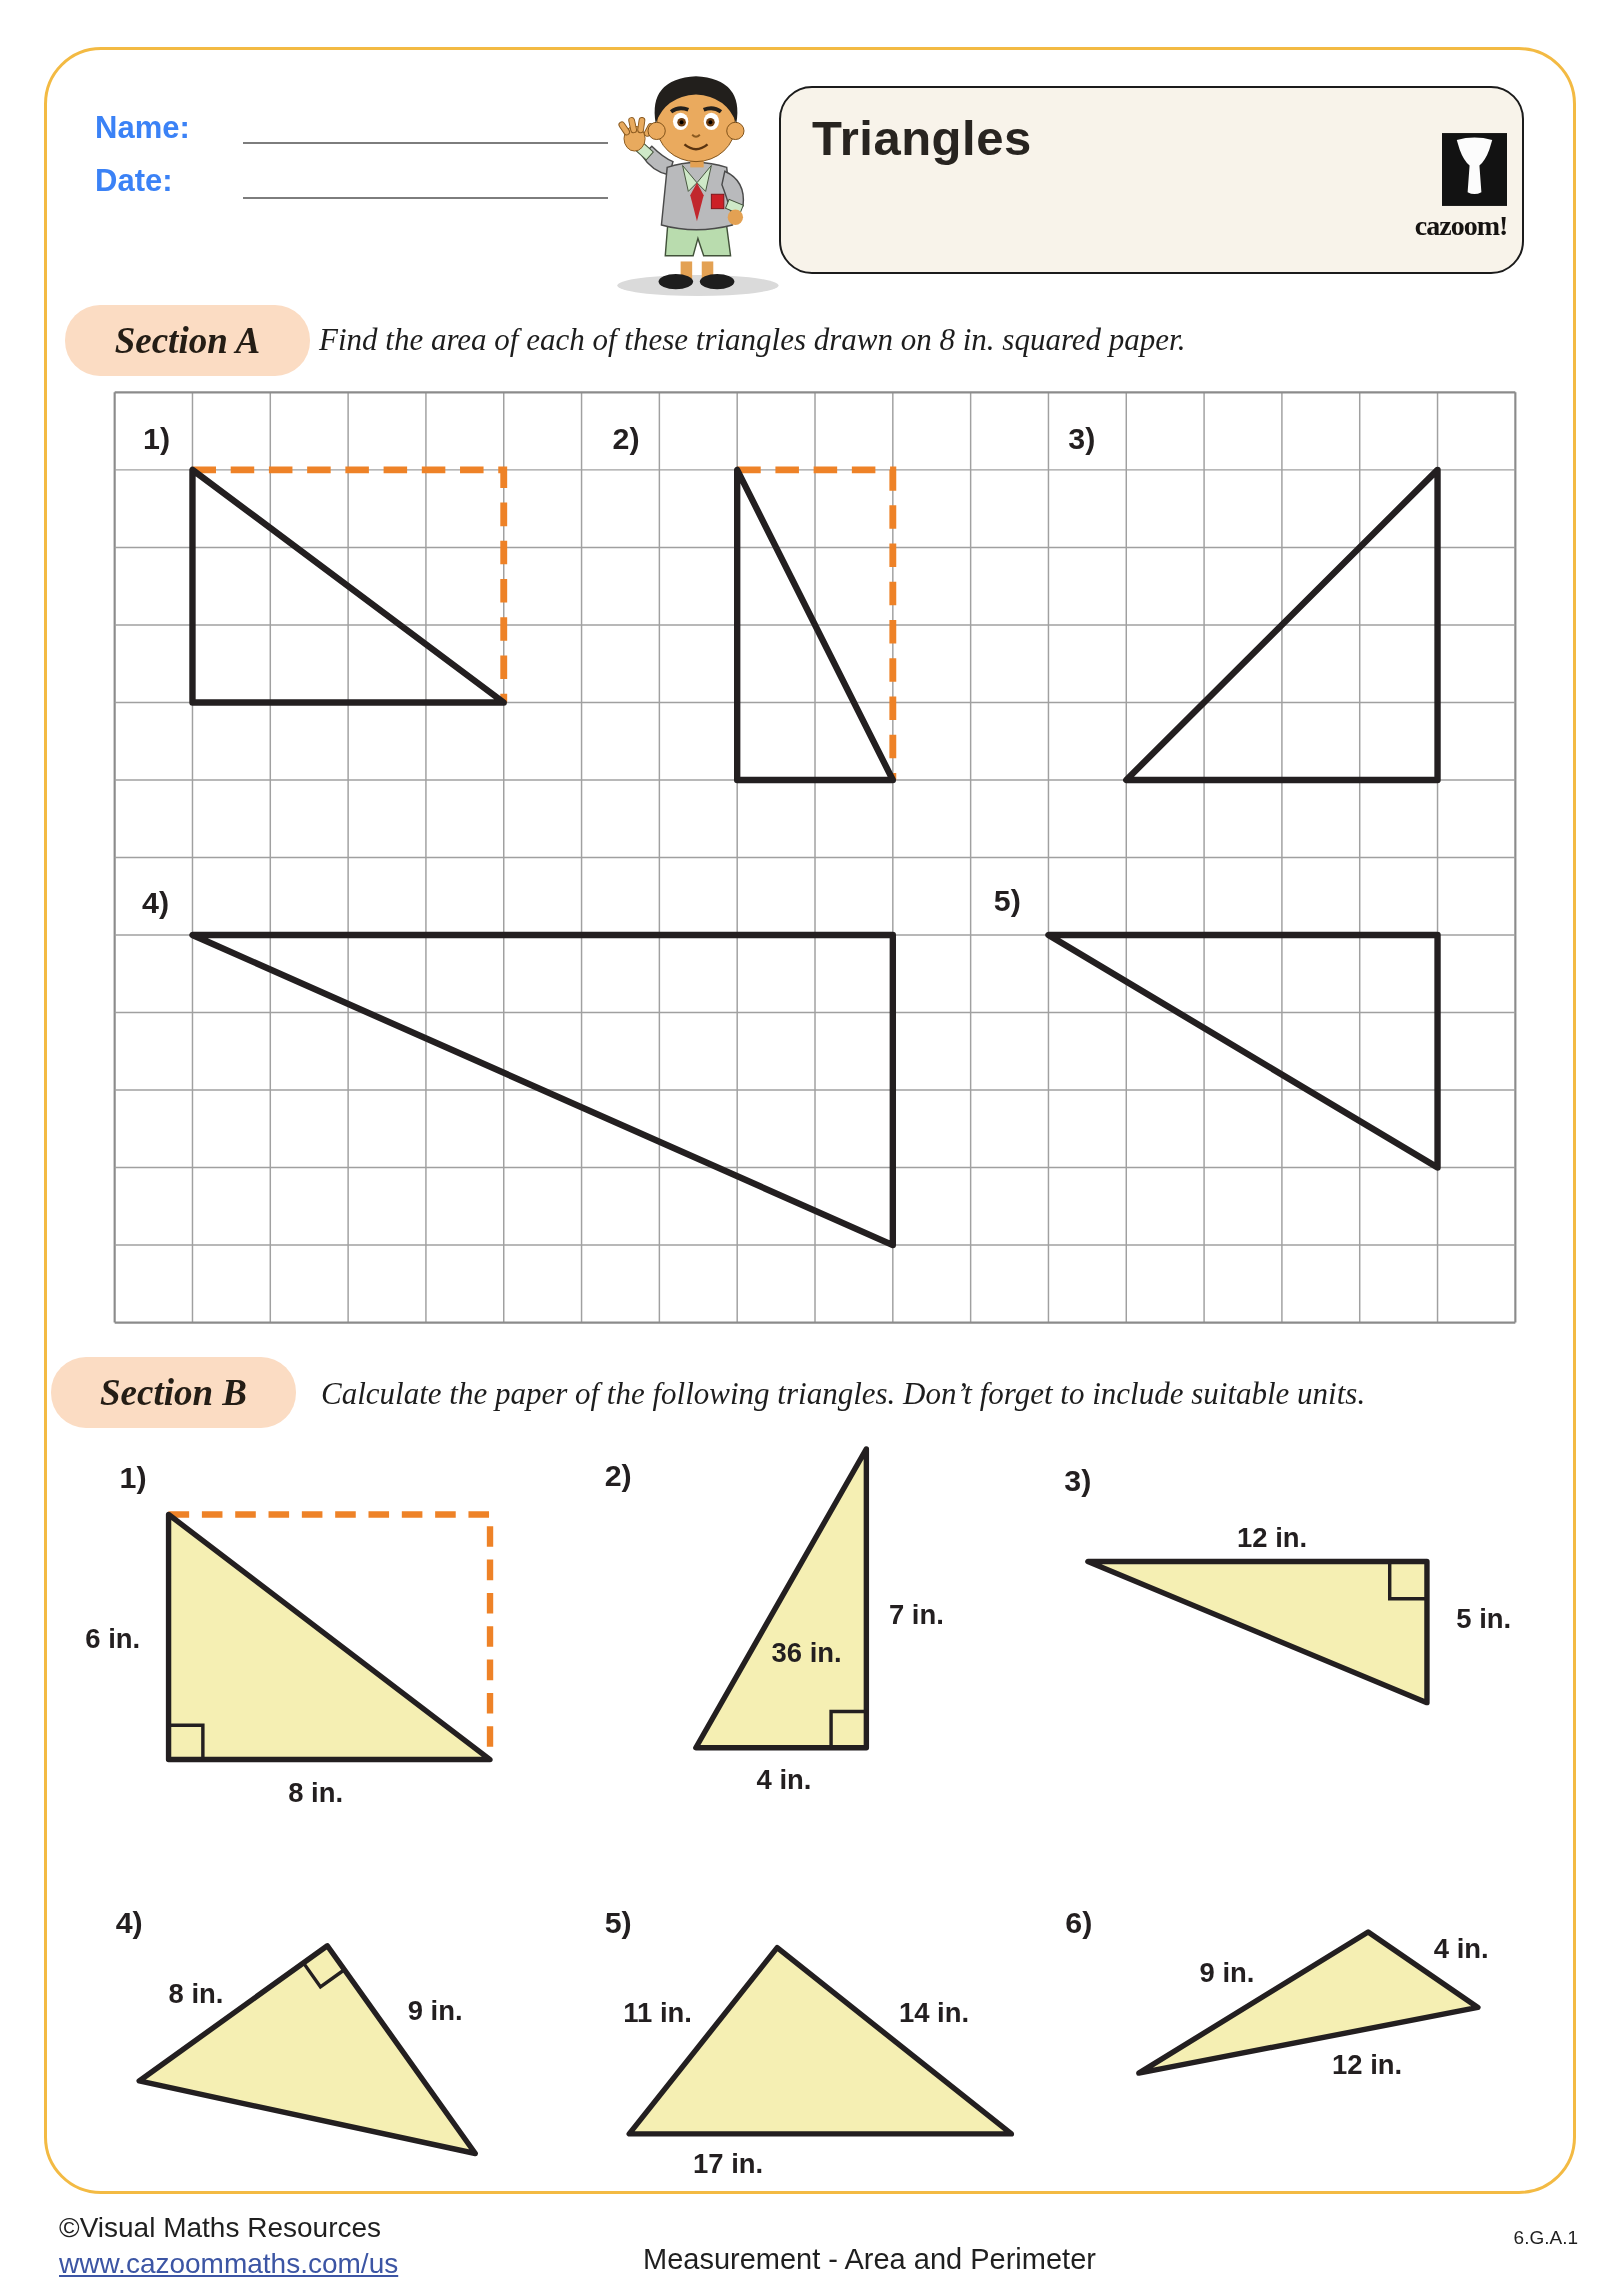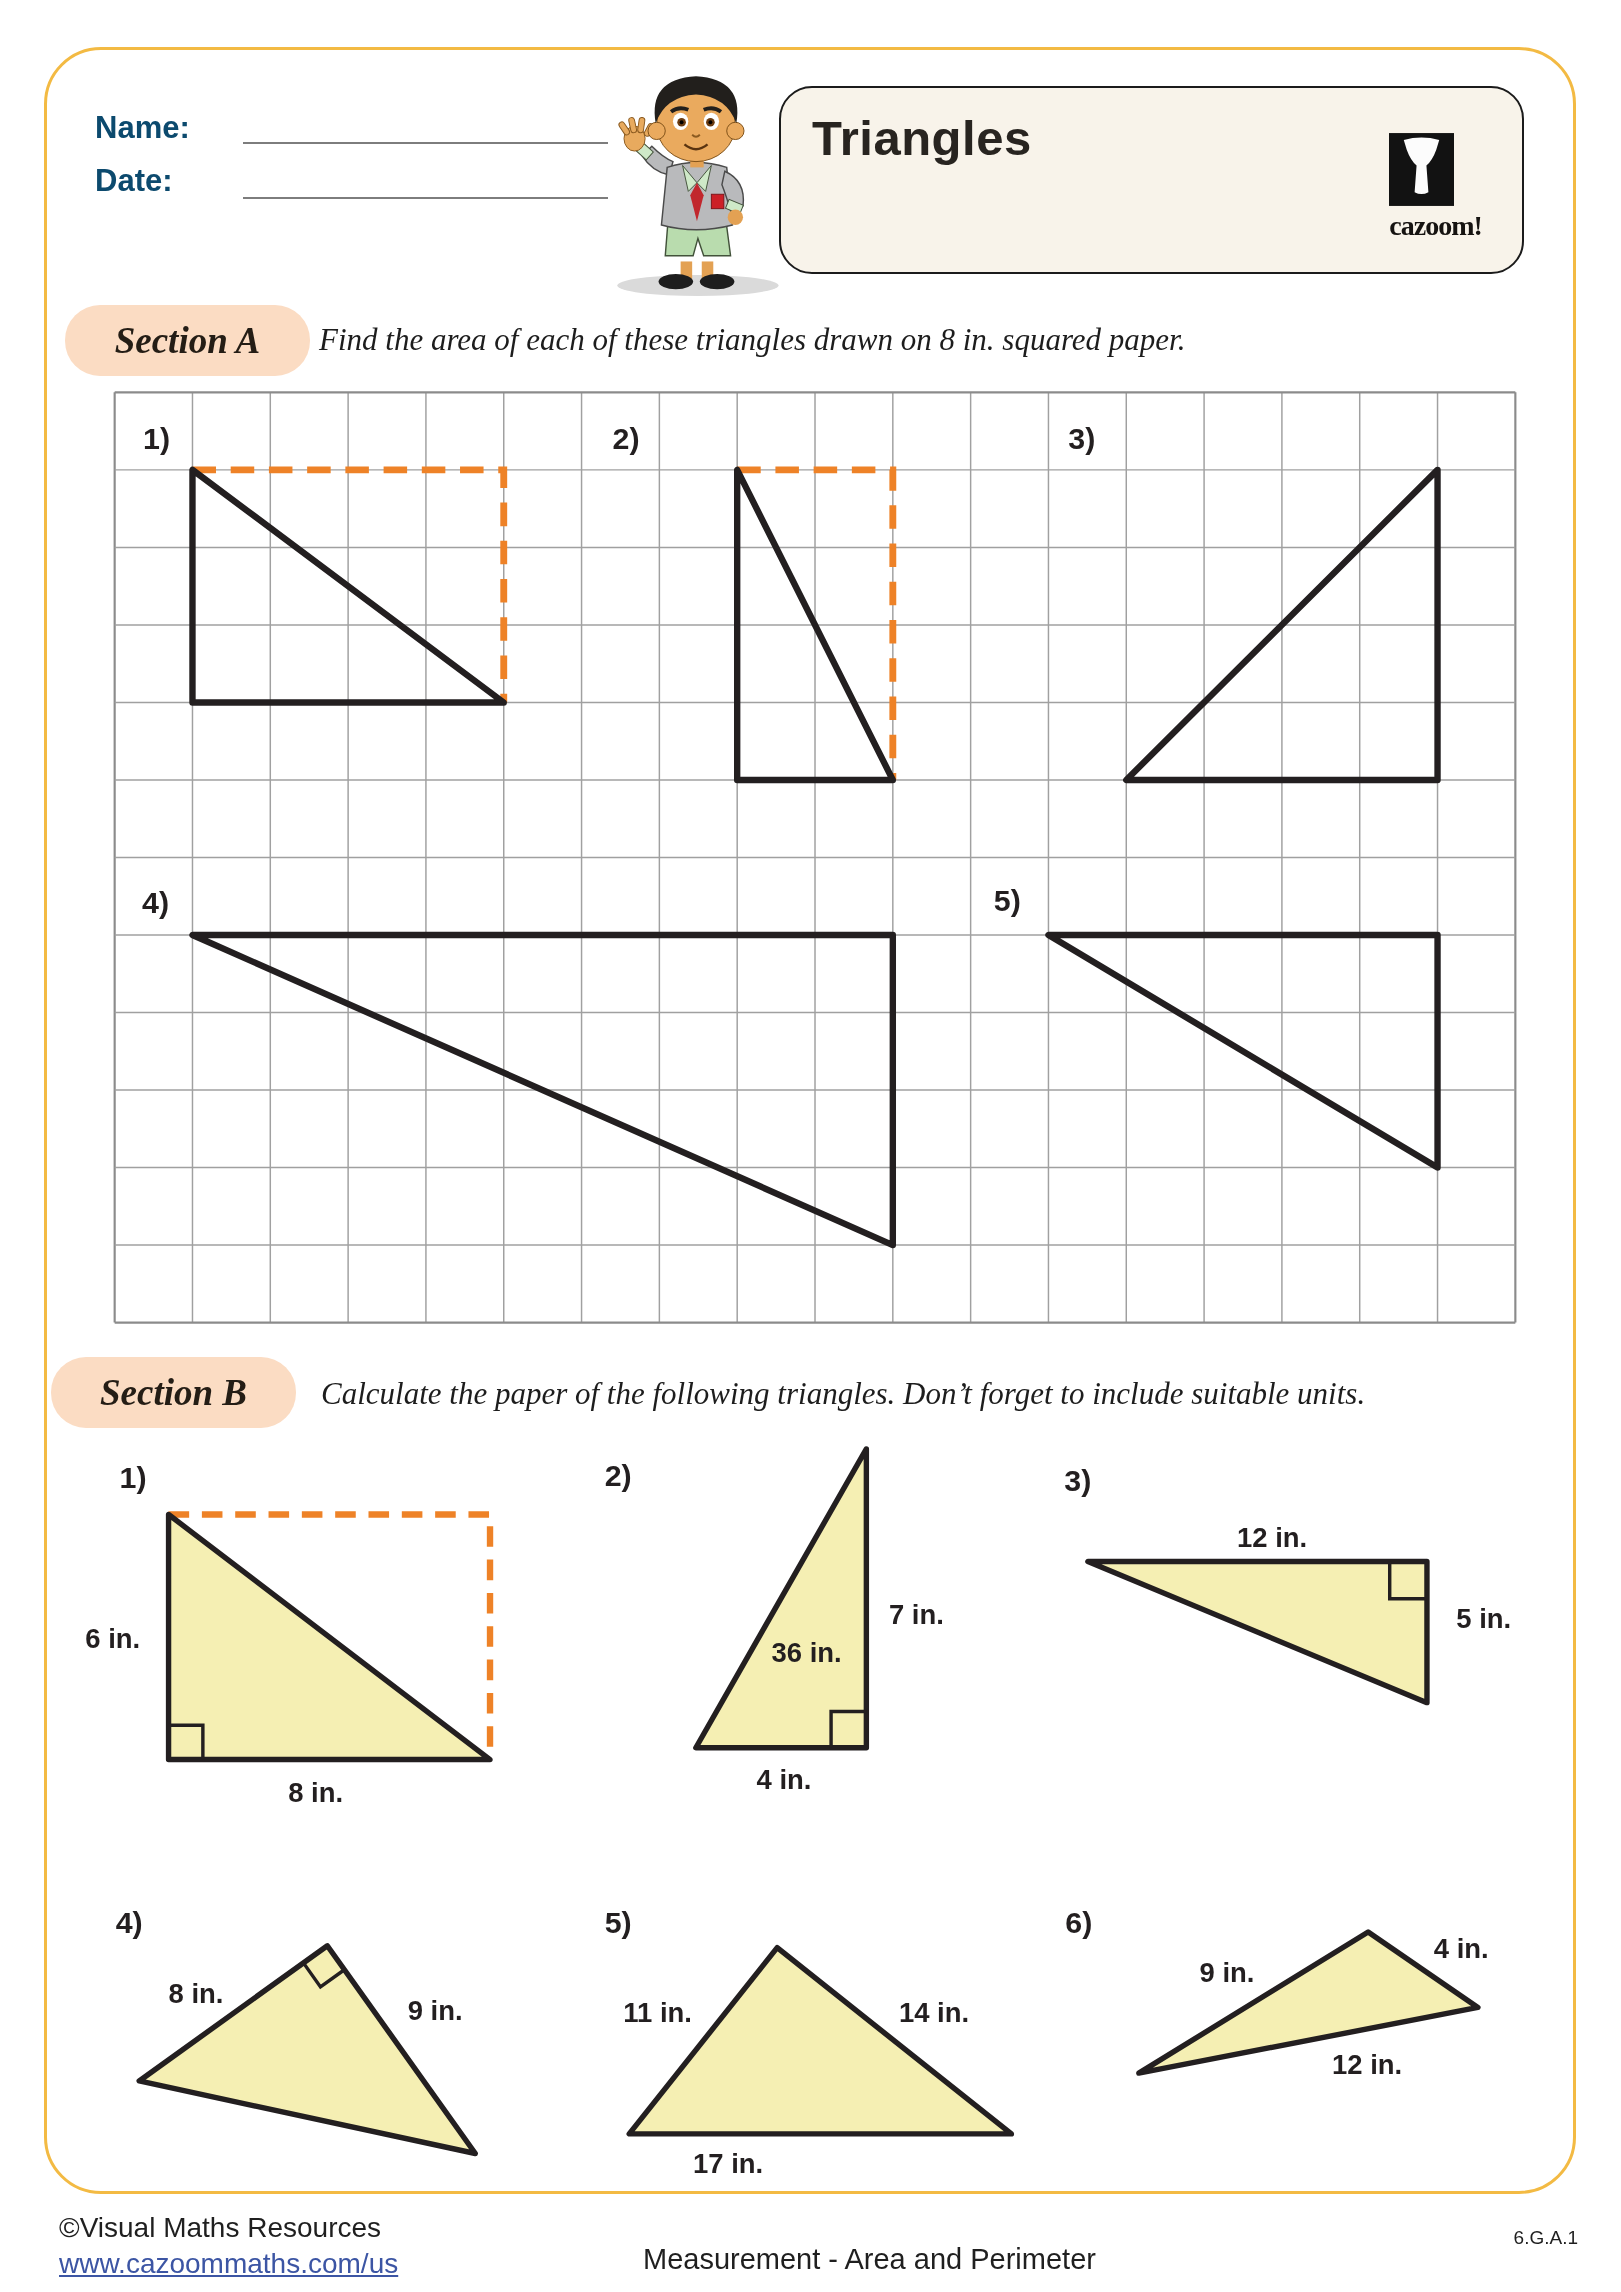--- a/index.html
+++ b/index.html
@@ -5,35 +5,35 @@
   html,body{margin:0;padding:0;}
   body{
     width:1621px;height:2293px;position:relative;background:#ffffff;
     font-family:"Liberation Sans",sans-serif;overflow:hidden;color:#231f20;
   }
   .page-border{
     position:absolute;left:44px;top:47px;width:1526px;height:2141px;
     border:3.9px solid #f3ba43;border-radius:57px;background:transparent;
   }
   
-  .hd-label{position:absolute;font-size:31px;font-weight:bold;color:#0c4a6e;}
+  .hd-label{position:absolute;font-size:31px;font-weight:bold;color:#3b82f6;}
   #name-label{left:95px;top:110px;}
   #date-label{left:95px;top:163px;}
   .write-line{position:absolute;height:0;border-bottom:2.9px solid #7d7d7d;}
   #name-line{left:243px;top:142px;width:365px;}
   #date-line{left:243px;top:197px;width:365px;}
   .title-box{
     position:absolute;left:779px;top:86px;width:745px;height:188px;
     background:#f8f3ea;border:2.9px solid #1b1b1b;border-radius:33px;box-sizing:border-box;z-index:2;
   }
   .title-text{
     position:absolute;left:31px;top:21.6px;font-size:49px;line-height:57px;
     font-weight:bold;color:#282420;letter-spacing:0.5px;
   }
-  .logo{position:absolute;top:45px;right:14.7px;width:118px;text-align:left;}
+  .logo{position:absolute;top:45px;right:14.7px;width:118px;text-align:right;}
   .logo-text{
     font-family:"Liberation Serif",serif;font-weight:bold;font-size:28px;
     color:#161311;letter-spacing:-1px;margin-top:0px;
   }
   
   .badge{
     position:absolute;width:245px;height:71px;background:#fbdcc3;border-radius:35px;
     display:flex;align-items:center;justify-content:center;
     font-family:"Liberation Serif",serif;font-style:italic;font-weight:bold;
     font-size:37px;color:#241d15;z-index:2;

